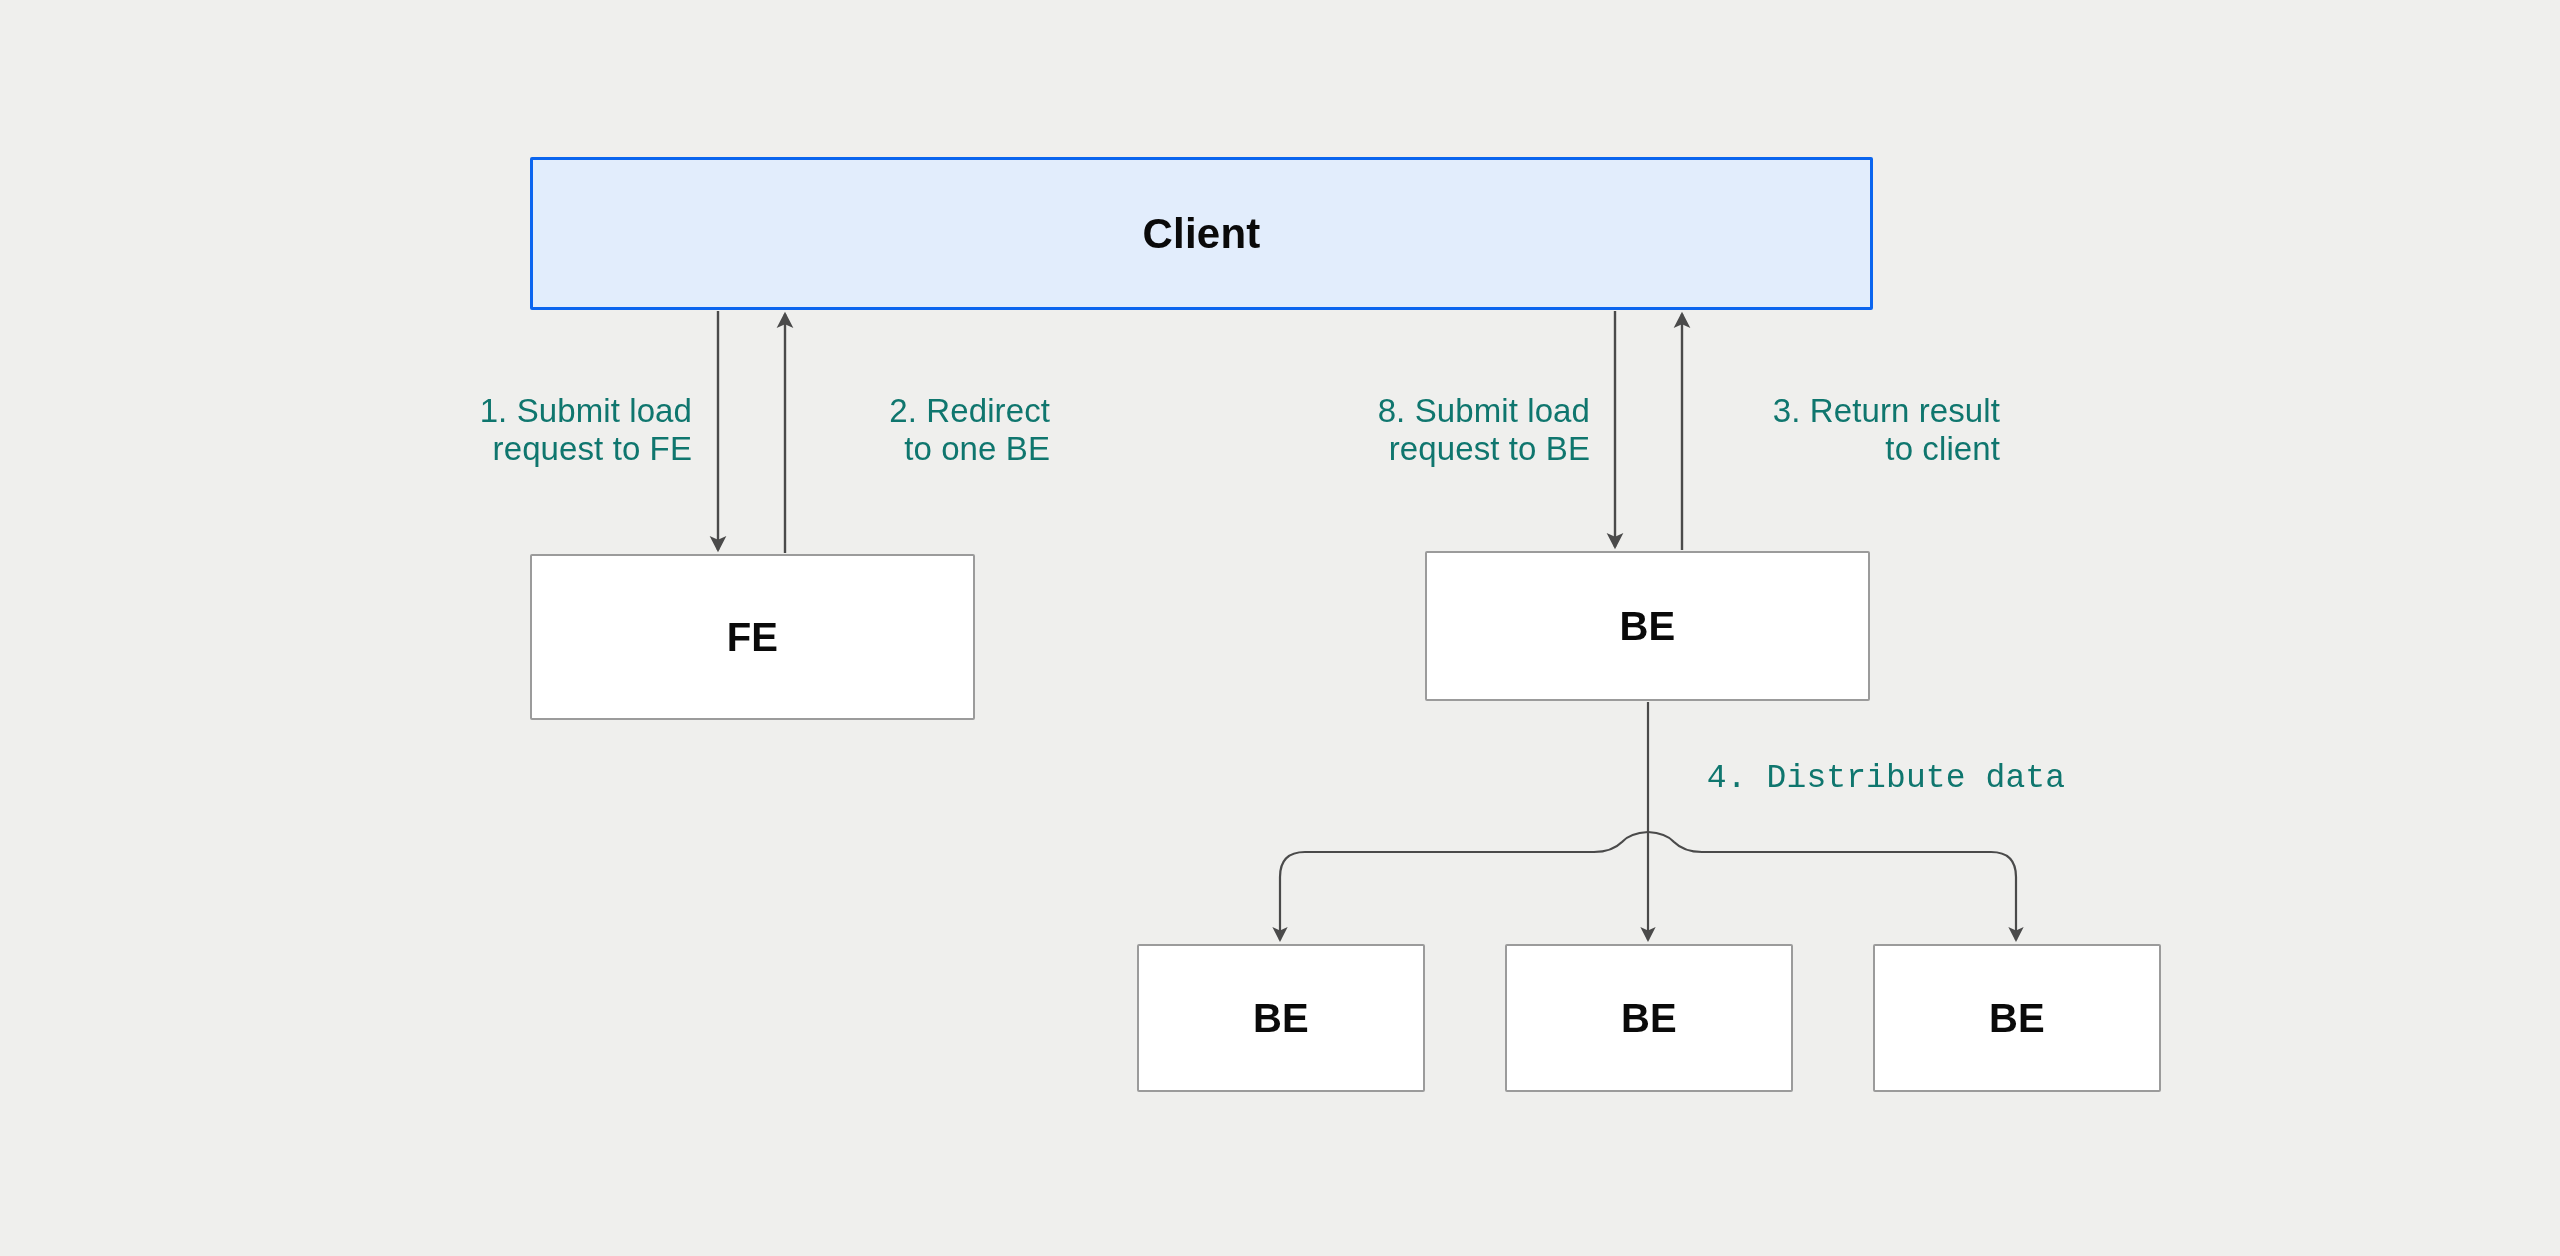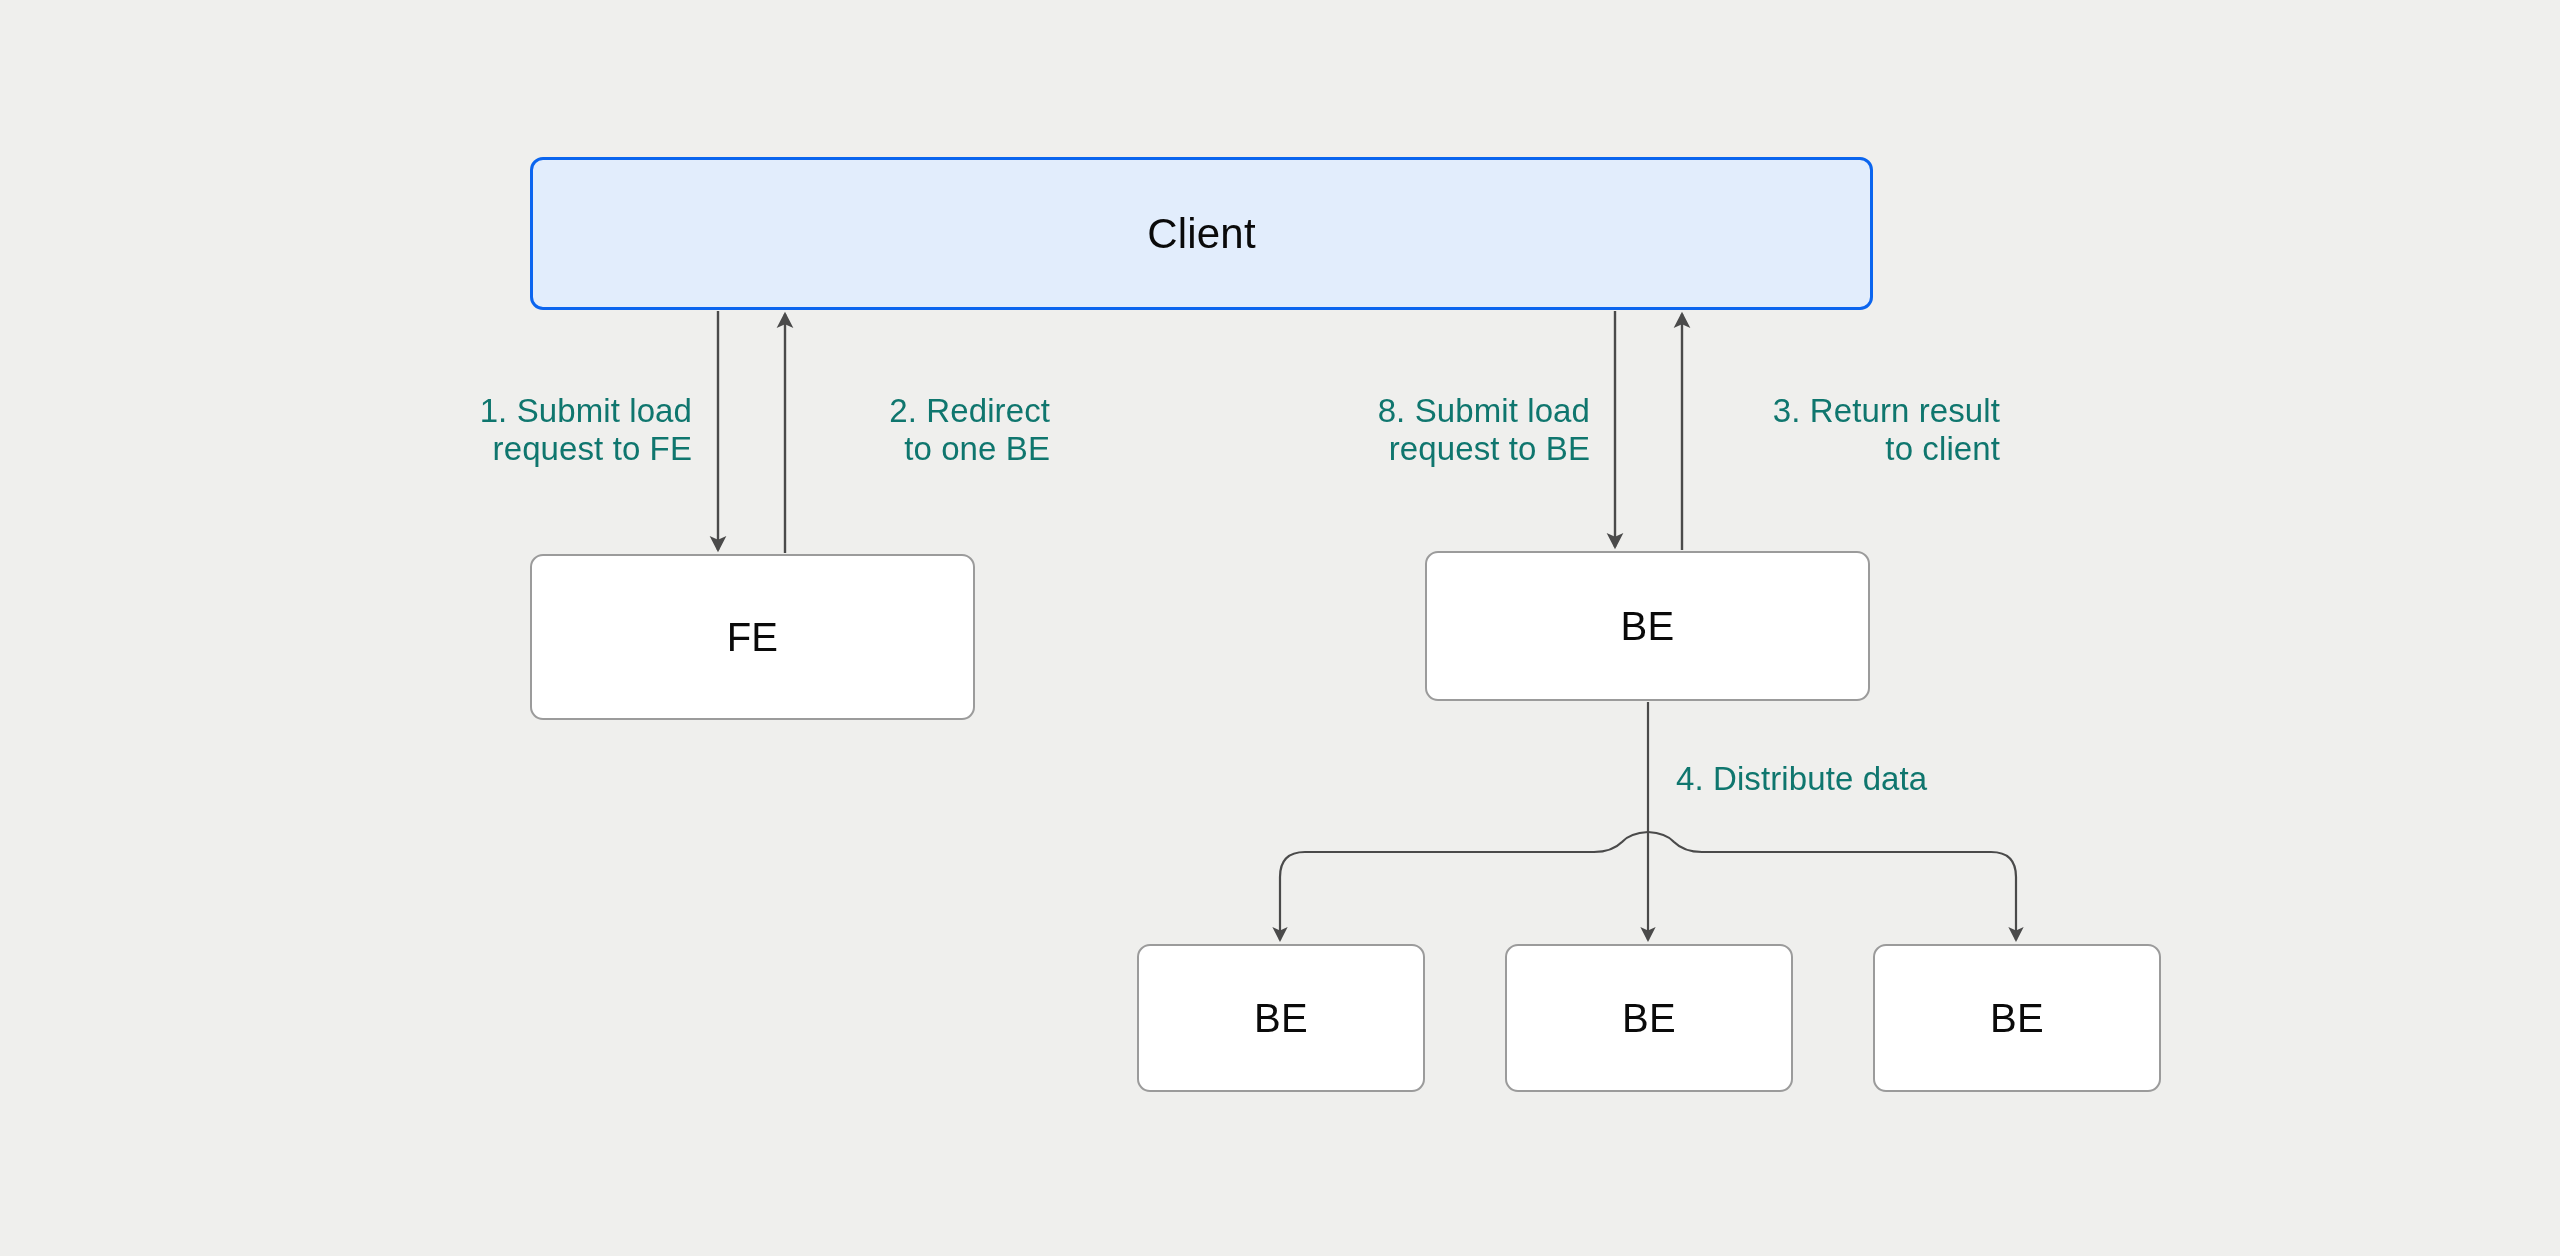--- a/index.html
+++ b/index.html
@@ -30,23 +30,24 @@
     width: 2560px;
     height: 1256px;
     pointer-events: none;
   }
   .node {
     position: absolute;
     box-sizing: border-box;
     display: flex;
     align-items: center;
     justify-content: center;
-    border-radius: 13px;
+    border-radius: 2px;
     background: #ffffff;
     border: 2px solid #9b9b9b;
+    font-weight: bold;
   }
   .node-label {
     color: #0a0a0a;
     font-size: 40px;
     line-height: 1;
     letter-spacing: 0.2px;
     white-space: nowrap;
   }
   .node.client {
     background: #e2edfc;
@@ -58,21 +59,21 @@
   .edge-label {
     position: absolute;
     color: #0f766e;
     font-size: 33px;
     line-height: 1.15;
     white-space: pre-line;
     letter-spacing: 0.1px;
     margin-top: 12px;
   }
   .edge-label.align-right { text-align: right; }
-  .edge-label.align-left  { text-align: left; }
+  .edge-label.align-left  { text-align: center; font-family: Liberation Mono, monospace; }
 </style>
 </head>
 <body>
 
 <div id="canvas">
 
   <svg class="edge-layer" width="2560" height="1256" viewBox="0 0 2560 1256">
     <defs>
       <marker id="arrowhead" viewBox="0 0 12 12" refX="9.2" refY="6" markerWidth="8.2" markerHeight="8.2" orient="auto-start-reverse" markerUnits="strokeWidth">
         <path d="M 0.6 0.9 L 10.6 6 L 0.6 11.1 L 2.9 6 Z" fill="#4a4a4a"></path>

